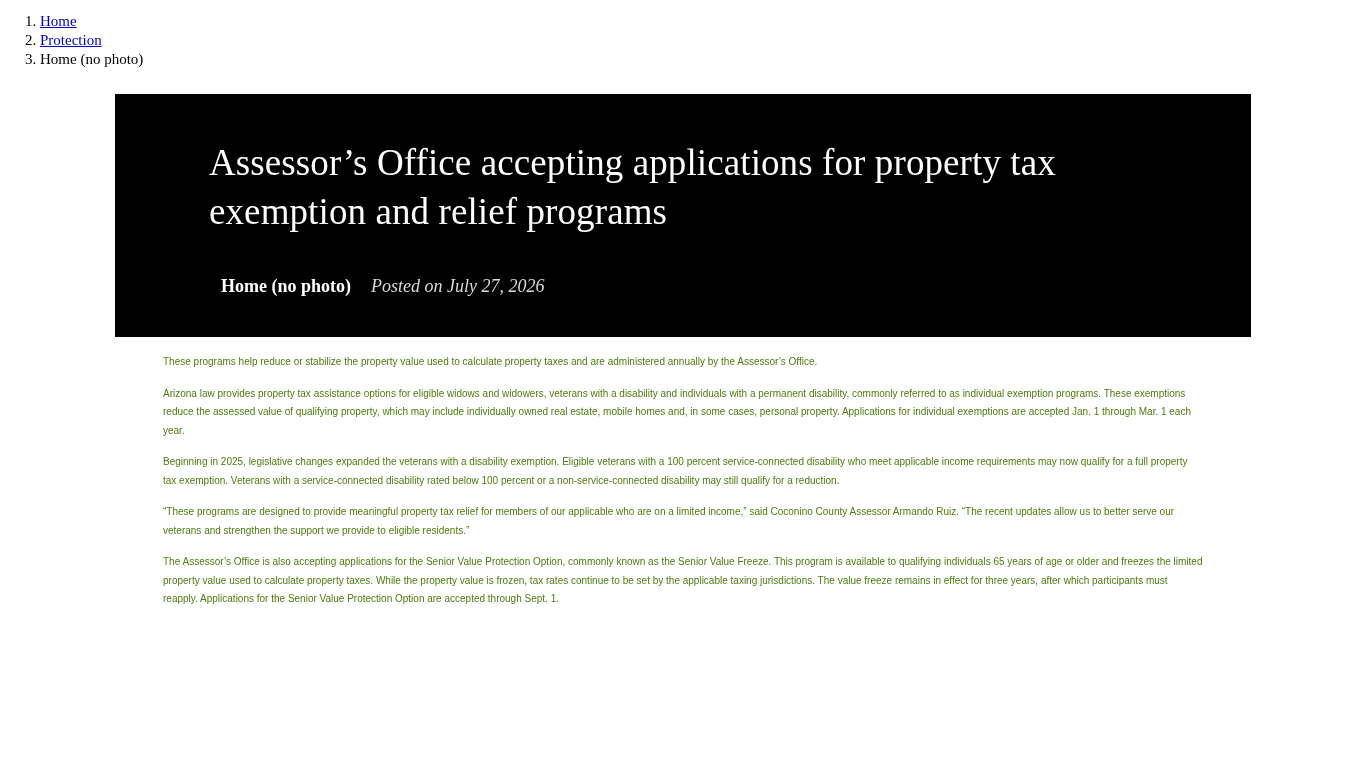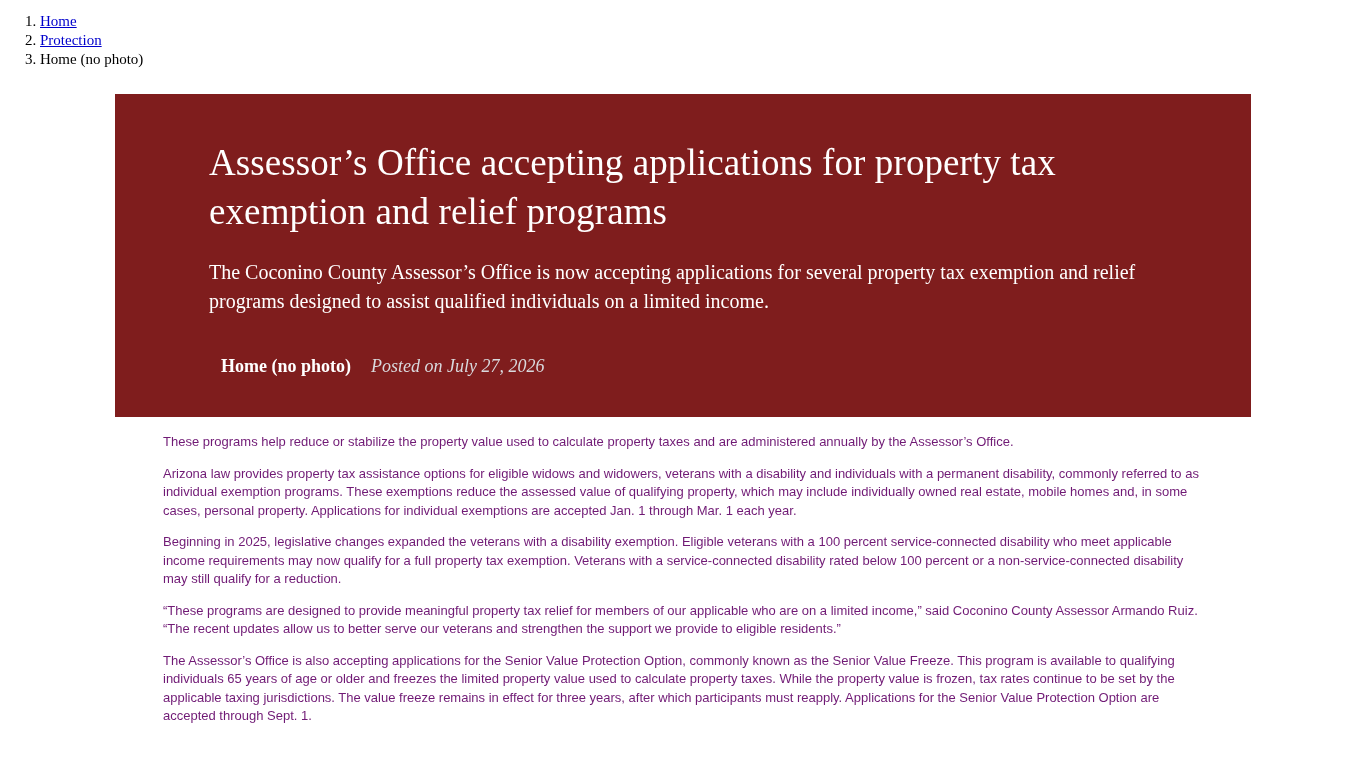--- a/index.html
+++ b/index.html
@@ -35,21 +35,21 @@
     color: #0000cc;
     text-decoration: underline;
   }
   ol.breadcrumb li span.plain {
     color: #000000;
   }
 
   
   .hero {
     margin: 26px 115px 0 115px;
-    background: #7f1d1d;
+    background: #000000;
     color: #ffffff;
     padding: 44px 94px 40px 94px;
     box-sizing: border-box;
     width: 1136px;
   }
   .hero h1 {
     margin: 0;
     font-family: "Liberation Serif", serif;
     font-weight: 400;
     font-size: 37px;
@@ -81,23 +81,23 @@
   }
 
   
   .article {
     margin: 0 115px 0 115px;
     width: 1136px;
     box-sizing: border-box;
     background: #ffffff;
     padding: 16px 48px 30px 48px;
     font-family: "Liberation Sans", sans-serif;
-    font-size: 13px;
+    font-size: 10px;
     line-height: 18.5px;
-    color: #701a75;
+    color: #4d7c0f;
   }
   .article p {
     margin: 0 0 13px 0;
   }
 </style>
 </head>
 <body>
 
 <div class="page">
 
@@ -108,21 +108,20 @@
     <li>
       <a href="#">Protection</a>
     </li>
     <li>
       <span class="plain">Home (no photo)</span>
     </li>
   </ol>
 
   <div class="hero">
     <h1>Assessor’s Office accepting applications for property tax exemption and relief programs</h1>
-    <div class="subtitle">The Coconino County Assessor’s Office is now accepting applications for several property tax exemption and relief programs designed to assist qualified individuals on a limited income.</div>
     <div class="meta">
       <span class="category">Home (no photo)</span>
       <span class="posted">Posted on July 27, 2026</span>
     </div>
   </div>
 
   <div class="article">
     <p>These programs help reduce or stabilize the property value used to calculate property taxes and are administered annually by the Assessor’s Office.</p>
     <p>Arizona law provides property tax assistance options for eligible widows and widowers, veterans with a disability and individuals with a permanent disability, commonly referred to as individual exemption programs. These exemptions reduce the assessed value of qualifying property, which may include individually owned real estate, mobile homes and, in some cases, personal property. Applications for individual exemptions are accepted Jan. 1 through Mar. 1 each year.</p>
     <p>Beginning in 2025, legislative changes expanded the veterans with a disability exemption. Eligible veterans with a 100 percent service-connected disability who meet applicable income requirements may now qualify for a full property tax exemption. Veterans with a service-connected disability rated below 100 percent or a non-service-connected disability may still qualify for a reduction.</p>

